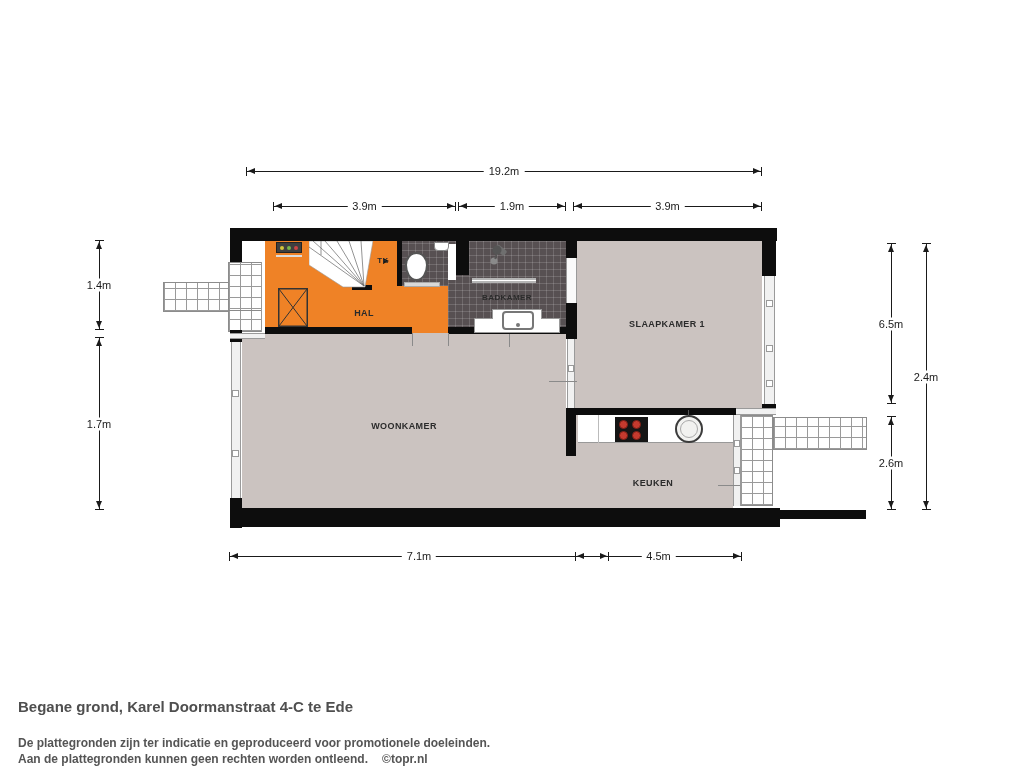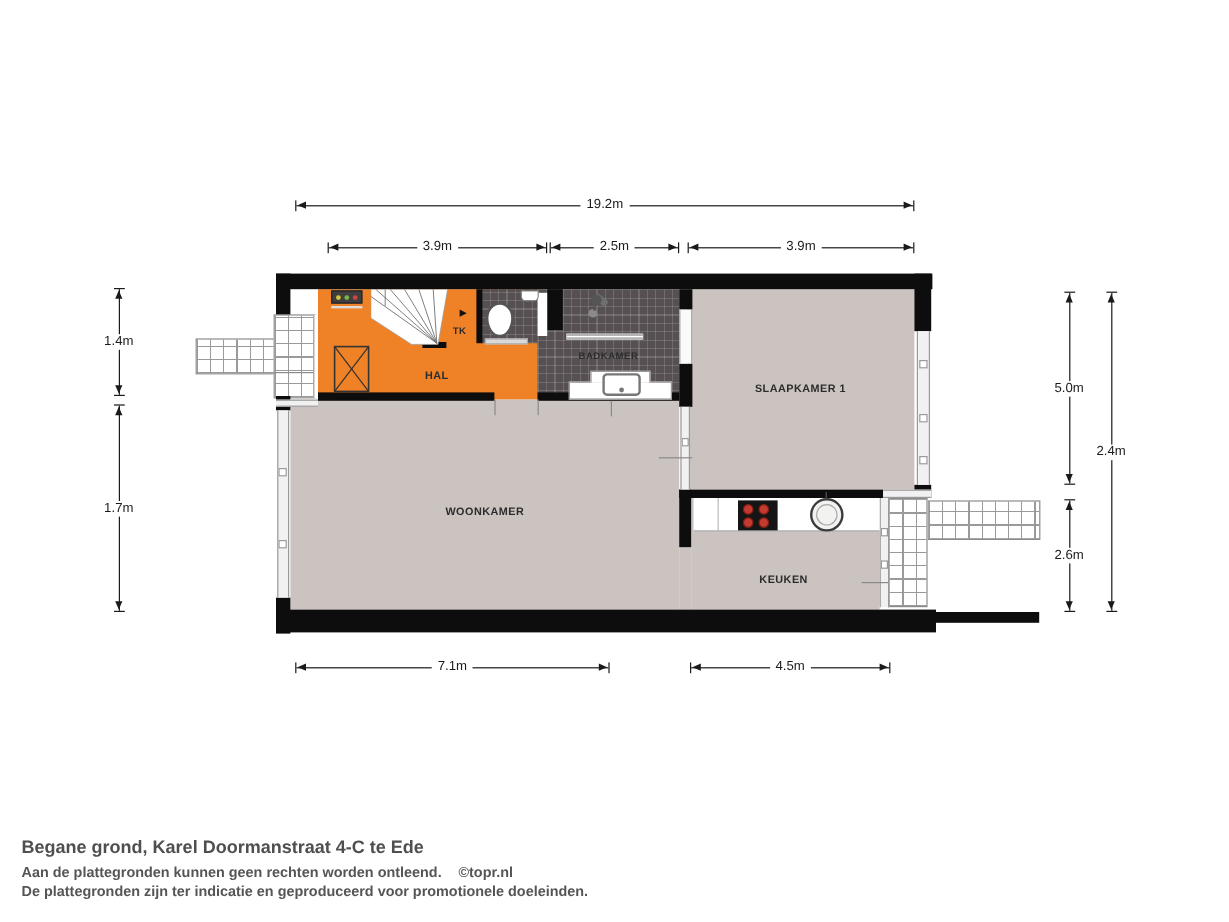--- a/index.html
+++ b/index.html
@@ -41,21 +41,21 @@
   
   #logo{position:absolute;left:14px;top:4px;width:280px;height:105px;}
   .logo-word{position:absolute;left:80px;top:34px;font-family:"Liberation Serif",serif;
              font-size:31px;color:#696969;letter-spacing:2px;}
   .logo-o{position:relative;display:inline-block;}
   .logo-accent{position:absolute;left:50%;top:-13px;transform:translateX(-50%);
                color:#d4882f;font-size:26px;font-weight:bold;}
   .logo-sub{position:absolute;left:117px;top:72px;font-size:9px;letter-spacing:5.5px;color:#7a7a7a;font-weight:bold;}
   
   #caption{position:absolute;left:18px;top:698px;color:#4f4f4f;}
-  #caption .title{font-size:15px;font-weight:bold;margin-bottom:4px;}
+  #caption .title{font-size:15px;font-weight:bold;margin-bottom:20px;}
   #caption .sub{font-size:12px;font-weight:bold;line-height:16px;color:#555;}
   #caption .credit{margin-left:14px;}
 </style>
 </head>
 <body>
 
 <div id="canvas">
 
 
   <div>
@@ -166,21 +166,21 @@
       <div style="position:absolute;left:17px;top:3px;width:9px;height:9px;border-radius:50%;background:#c43a2e;border:1px solid #7e1f16;box-sizing:border-box"></div>
       <div style="position:absolute;left:4px;top:14px;width:9px;height:9px;border-radius:50%;background:#c43a2e;border:1px solid #7e1f16;box-sizing:border-box"></div>
       <div style="position:absolute;left:17px;top:14px;width:9px;height:9px;border-radius:50%;background:#c43a2e;border:1px solid #7e1f16;box-sizing:border-box"></div>
     </div>
     <div style="position:absolute;left:688px;top:410px;width:1px;height:8px;background:#555"></div>
     <div style="position:absolute;left:675px;top:415px;width:28px;height:28px;background:#f2f2f0;border:2px solid #3c3c3c;border-radius:50%;box-sizing:border-box">
       <div style="position:absolute;left:3px;top:3px;width:18px;height:18px;border:1px solid #aaa;border-radius:50%;box-sizing:border-box"></div>
     </div>
 
     <div class="rlabel" style="left:364px;top:313px">HAL</div>
-    <div class="rlabel small" style="left:383px;top:276px">TK</div>
+    <div class="rlabel small" style="left:383px;top:260px">TK</div>
     <div class="rlabel small" style="left:507px;top:297px">BADKAMER</div>
     <div class="rlabel" style="left:667px;top:324px">SLAAPKAMER 1</div>
     <div class="rlabel" style="left:404px;top:426px">WOONKAMER</div>
     <div class="rlabel" style="left:653px;top:483px">KEUKEN</div>
 
     <div class="hdim" style="left:246px;top:167px;width:516px">
       <span class="hbar" style="left:0"></span>
         <span class="tri tri-l"></span>
       <span class="hline"></span>
       <span class="dlabel">19.2m</span>
@@ -192,21 +192,21 @@
         <span class="tri tri-l"></span>
       <span class="hline"></span>
       <span class="dlabel">3.9m</span>
       <span class="tri tri-r"></span>
         <span class="hbar" style="right:0"></span>
     </div>
     <div class="hdim" style="left:458px;top:202px;width:108px">
       <span class="hbar" style="left:0"></span>
         <span class="tri tri-l"></span>
       <span class="hline"></span>
-      <span class="dlabel">2.5m</span>
+      <span class="dlabel">1.9m</span>
       <span class="tri tri-r"></span>
         <span class="hbar" style="right:0"></span>
     </div>
     <div class="hdim" style="left:573px;top:202px;width:189px">
       <span class="hbar" style="left:0"></span>
         <span class="tri tri-l"></span>
       <span class="hline"></span>
       <span class="dlabel">3.9m</span>
       <span class="tri tri-r"></span>
         <span class="hbar" style="right:0"></span>
@@ -226,58 +226,58 @@
       <span class="vline"></span>
       <span class="dlabel">1.7m</span>
       <span class="tri tri-d"></span>
         <span class="vbar" style="bottom:0"></span>
     </div>
 
     <div class="vdim" style="left:887px;top:243px;height:161px">
       <span class="vbar" style="top:0"></span>
         <span class="tri tri-u"></span>
       <span class="vline"></span>
-      <span class="dlabel">5.0m</span>
+      <span class="dlabel">6.5m</span>
       <span class="tri tri-d"></span>
         <span class="vbar" style="bottom:0"></span>
     </div>
     <div class="vdim" style="left:887px;top:416px;height:94px">
       <span class="vbar" style="top:0"></span>
         <span class="tri tri-u"></span>
       <span class="vline"></span>
       <span class="dlabel">2.6m</span>
       <span class="tri tri-d"></span>
         <span class="vbar" style="bottom:0"></span>
     </div>
     <div class="vdim" style="left:922px;top:243px;height:267px">
       <span class="vbar" style="top:0"></span>
         <span class="tri tri-u"></span>
       <span class="vline"></span>
       <span class="dlabel">2.4m</span>
       <span class="tri tri-d"></span>
         <span class="vbar" style="bottom:0"></span>
     </div>
 
-    <div class="hdim" style="left:246px;top:552px;width:262px">
+    <div class="hdim" style="left:229px;top:552px;width:380px">
       <span class="hbar" style="left:0"></span>
         <span class="tri tri-l"></span>
       <span class="hline"></span>
       <span class="dlabel">7.1m</span>
       <span class="tri tri-r"></span>
         <span class="hbar" style="right:0"></span>
     </div>
     <div class="hdim" style="left:575px;top:552px;width:167px">
       <span class="hbar" style="left:0"></span>
         <span class="tri tri-l"></span>
       <span class="hline"></span>
       <span class="dlabel">4.5m</span>
       <span class="tri tri-r"></span>
         <span class="hbar" style="right:0"></span>
     </div>
   </div>
 
   <div id="caption">
     <div class="title">Begane grond, Karel Doormanstraat 4-C te Ede</div>
+    <div class="sub">De plattegronden zijn ter indicatie en geproduceerd voor promotionele doeleinden.</div>
     <div class="sub"><span>Aan de plattegronden kunnen geen rechten worden ontleend.</span><span class="credit">©topr.nl</span></div>
-    <div class="sub">De plattegronden zijn ter indicatie en geproduceerd voor promotionele doeleinden.</div>
   </div>
 
 </div>
 
 </body></html>

